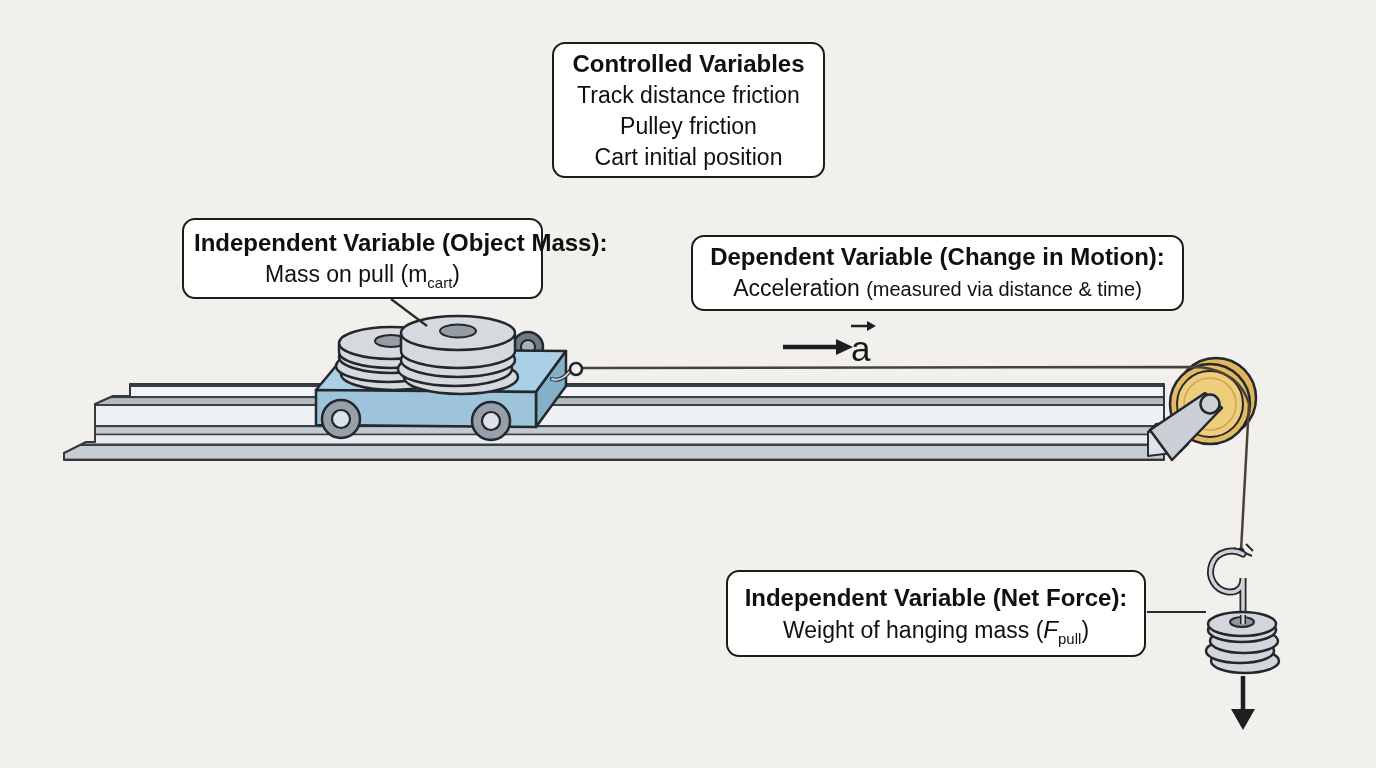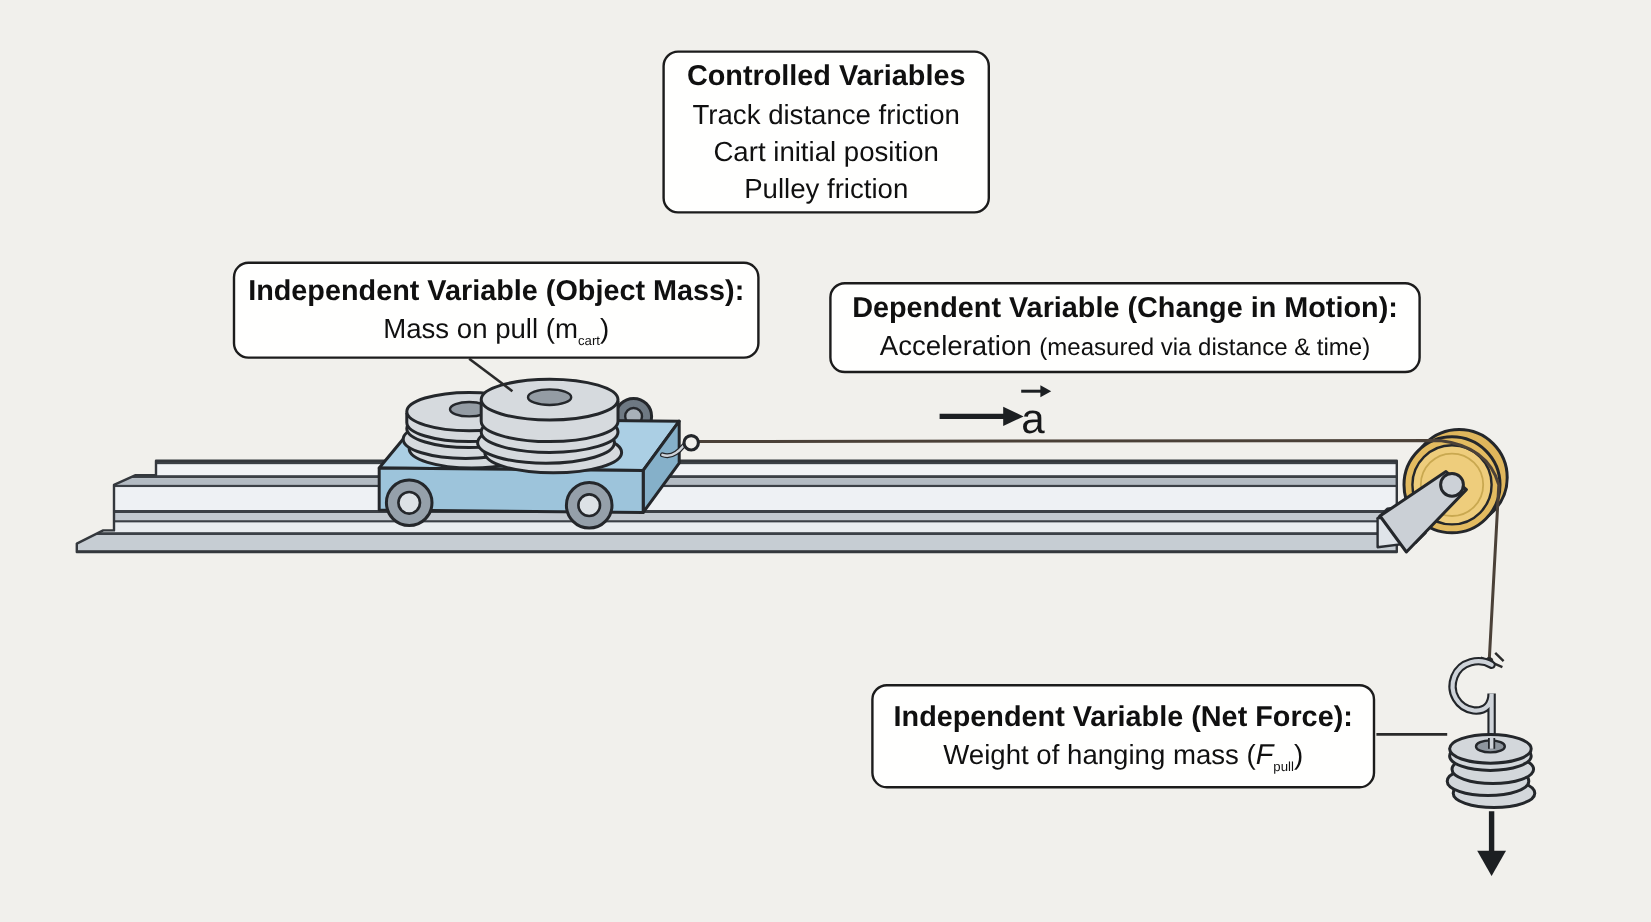--- a/index.html
+++ b/index.html
@@ -21,23 +21,23 @@
     color:#101010;
     text-align:center;
     display:flex;flex-direction:column;justify-content:center;
     padding:16px 10px;
     z-index:5;
   }
   .lb-title{font-weight:700;font-size:24px;line-height:32px;white-space:nowrap;}
   .lb-line{font-size:23px;line-height:31px;white-space:nowrap;}
   .lb-detail{font-size:20px;}
   .lb-italic{font-style:italic;font-size:24px;}
-  sub.lb-sub{font-size:11px;line-height:0;}
+  sub.lb-sub{font-size:15px;line-height:0;}
   #box-controlled{left:552px;top:42px;width:273px;height:136px;}
-  #box-object-mass{left:194px;top:218px;width:439px;height:81px;}
+  #box-object-mass{left:182px;top:218px;width:361px;height:81px;}
   #box-dependent{left:691px;top:235px;width:493px;height:76px;}
   #box-net-force{left:726px;top:570px;width:420px;height:87px;}
   .accel-text{font-family:"Liberation Sans",sans-serif;font-size:35px;fill:#17181a;}
 </style>
 </head>
 <body>
 
 <div class="stage">
 
   <svg class="scene" width="1376" height="768" viewBox="0 0 1376 768">
@@ -149,22 +149,22 @@
       <text class="accel-text" x="851" y="361">a</text>
     </g>
 
     <path d="M391,299 L427,326" stroke="#2a2a2a" stroke-width="2.2" fill="none"></path>
     <path d="M1147,612 L1206,612" stroke="#2a2a2a" stroke-width="2.2" fill="none"></path>
   </svg>
 
   <div class="label-box" id="box-controlled">
     <div class="lb-title">Controlled Variables</div>
     <div class="lb-line">Track distance friction</div>
+    <div class="lb-line">Pulley friction</div>
     <div class="lb-line">Cart initial position</div>
-    <div class="lb-line">Pulley friction</div>
   </div>
 
   <div class="label-box" id="box-object-mass">
     <div class="lb-title">Independent Variable (Object Mass):</div>
     <div class="lb-line"><span>Mass on pull (m</span><sub class="lb-sub">cart</sub><span>)</span></div>
   </div>
 
   <div class="label-box" id="box-net-force">
     <div class="lb-title">Independent Variable (Net Force):</div>
     <div class="lb-line"><span>Weight of hanging mass (</span><span class="lb-italic">F</span><sub class="lb-sub">pull</sub><span>)</span></div>

